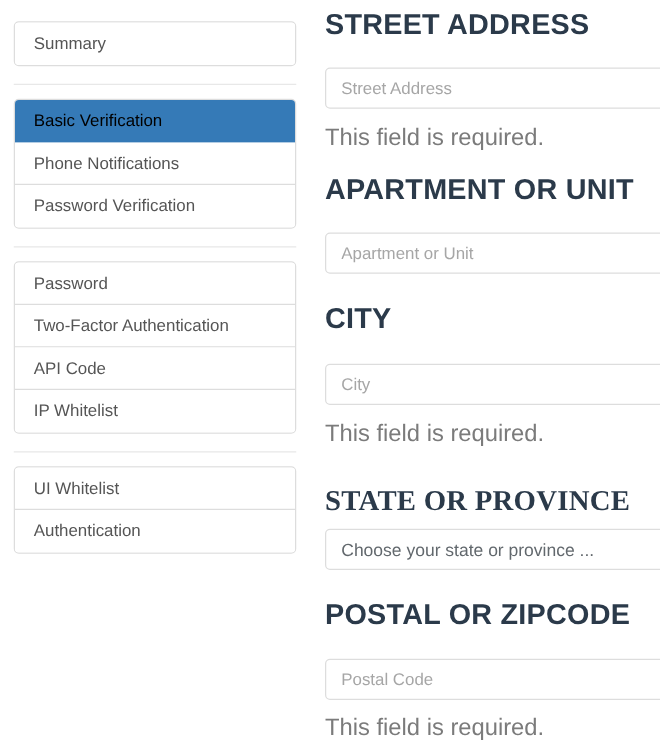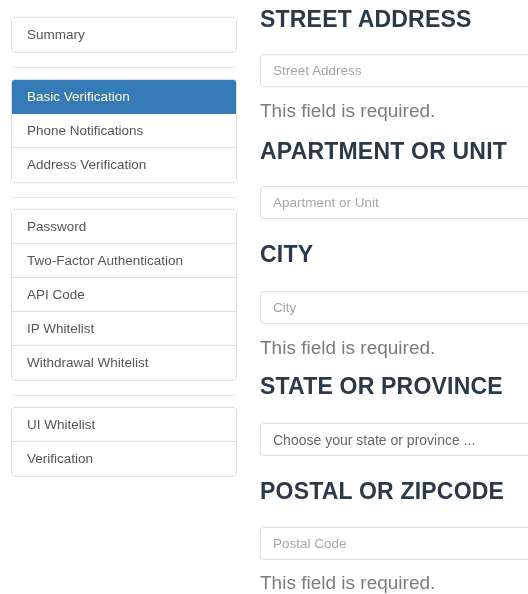--- a/index.html
+++ b/index.html
@@ -45,21 +45,21 @@
     border-bottom: 1px solid #dddddd;
     background: #ffffff;
     white-space: nowrap;
     overflow: hidden;
     text-overflow: ellipsis;
     cursor: pointer;
   }
   .nav-item:last-child { border-bottom: none; }
   .nav-item.active {
     background: #357ab7;
-    color: #fef9c3;
+    color: #000000;
     border-bottom-color: #357ab7;
     font-weight: normal;
   }
 
   
   .form-col {
     flex: 1 1 auto;
     padding: 0 0 0 6px;
     min-width: 0;
   }
@@ -122,36 +122,35 @@
   <nav class="sidebar">
 
     <div class="nav-group">
       <a class="nav-item">Summary</a>
     </div>
     <div class="nav-divider"></div>
 
     <div class="nav-group">
       <a class="nav-item active">Basic Verification</a>
       <a class="nav-item">Phone Notifications</a>
-      <a class="nav-item">Address Verification</a>
+      <a class="nav-item">Password Verification</a>
     </div>
     <div class="nav-divider"></div>
 
     <div class="nav-group">
       <a class="nav-item">Password</a>
       <a class="nav-item">Two-Factor Authentication</a>
       <a class="nav-item">API Code</a>
       <a class="nav-item">IP Whitelist</a>
-      <a class="nav-item">Withdrawal Whitelist</a>
     </div>
     <div class="nav-divider"></div>
 
     <div class="nav-group">
       <a class="nav-item">UI Whitelist</a>
-      <a class="nav-item">Verification</a>
+      <a class="nav-item">Authentication</a>
     </div>
 
   </nav>
 
   <div class="form-col">
 
     <div class="field-block">
       <div class="abs field-label" style="left:6px; top:8px;">STREET ADDRESS</div>
       <input class="abs field-input" style="left: 6px; top: 54px;" type="text" placeholder="Street Address">
       <div class="abs field-help" style="left:6px; top:101px;">This field is required.</div>
@@ -162,21 +161,21 @@
       <input class="abs field-input" style="left: 6px; top: 186px;" type="text" placeholder="Apartment or Unit">
     </div>
 
     <div class="field-block">
       <div class="abs field-label" style="left:6px; top:243px;">CITY</div>
       <input class="abs field-input" style="left: 6px; top: 291px;" type="text" placeholder="City">
       <div class="abs field-help" style="left:6px; top:338px;">This field is required.</div>
     </div>
 
     <div class="field-block">
-      <div class="abs field-label" style="left:6px; top:375px;">STATE OR PROVINCE</div>
+      <div class="abs field-label" style="left:6px; top:389px;font-family:Liberation Serif, serif;">STATE OR PROVINCE</div>
       <div class="abs field-select" style="left:6px; top:423px;">Choose your state or province ...</div>
     </div>
 
     <div class="field-block">
       <div class="abs field-label" style="left:6px; top:480px;">POSTAL OR ZIPCODE</div>
       <input class="abs field-input" style="left: 6px; top: 527px;" type="text" placeholder="Postal Code">
       <div class="abs field-help" style="left:6px; top:573px;">This field is required.</div>
     </div>
 
   </div>

